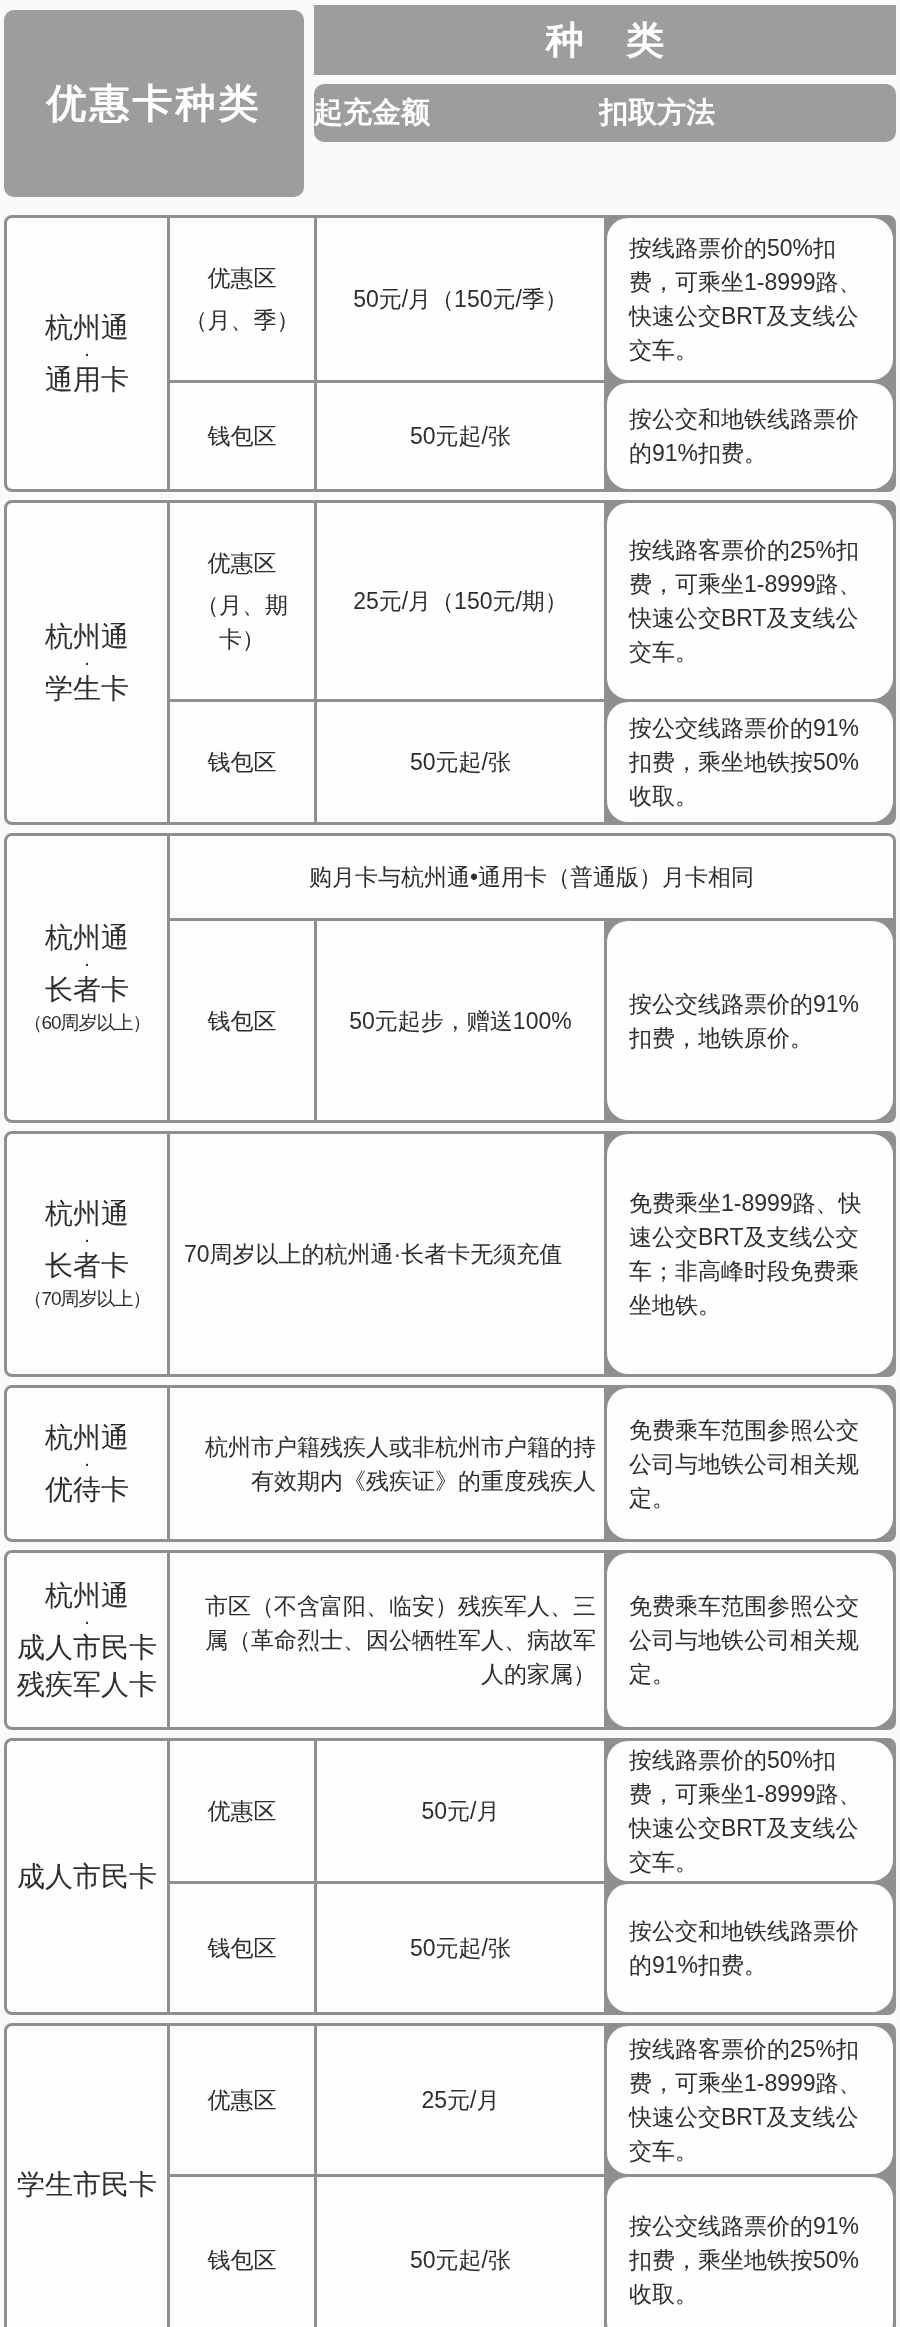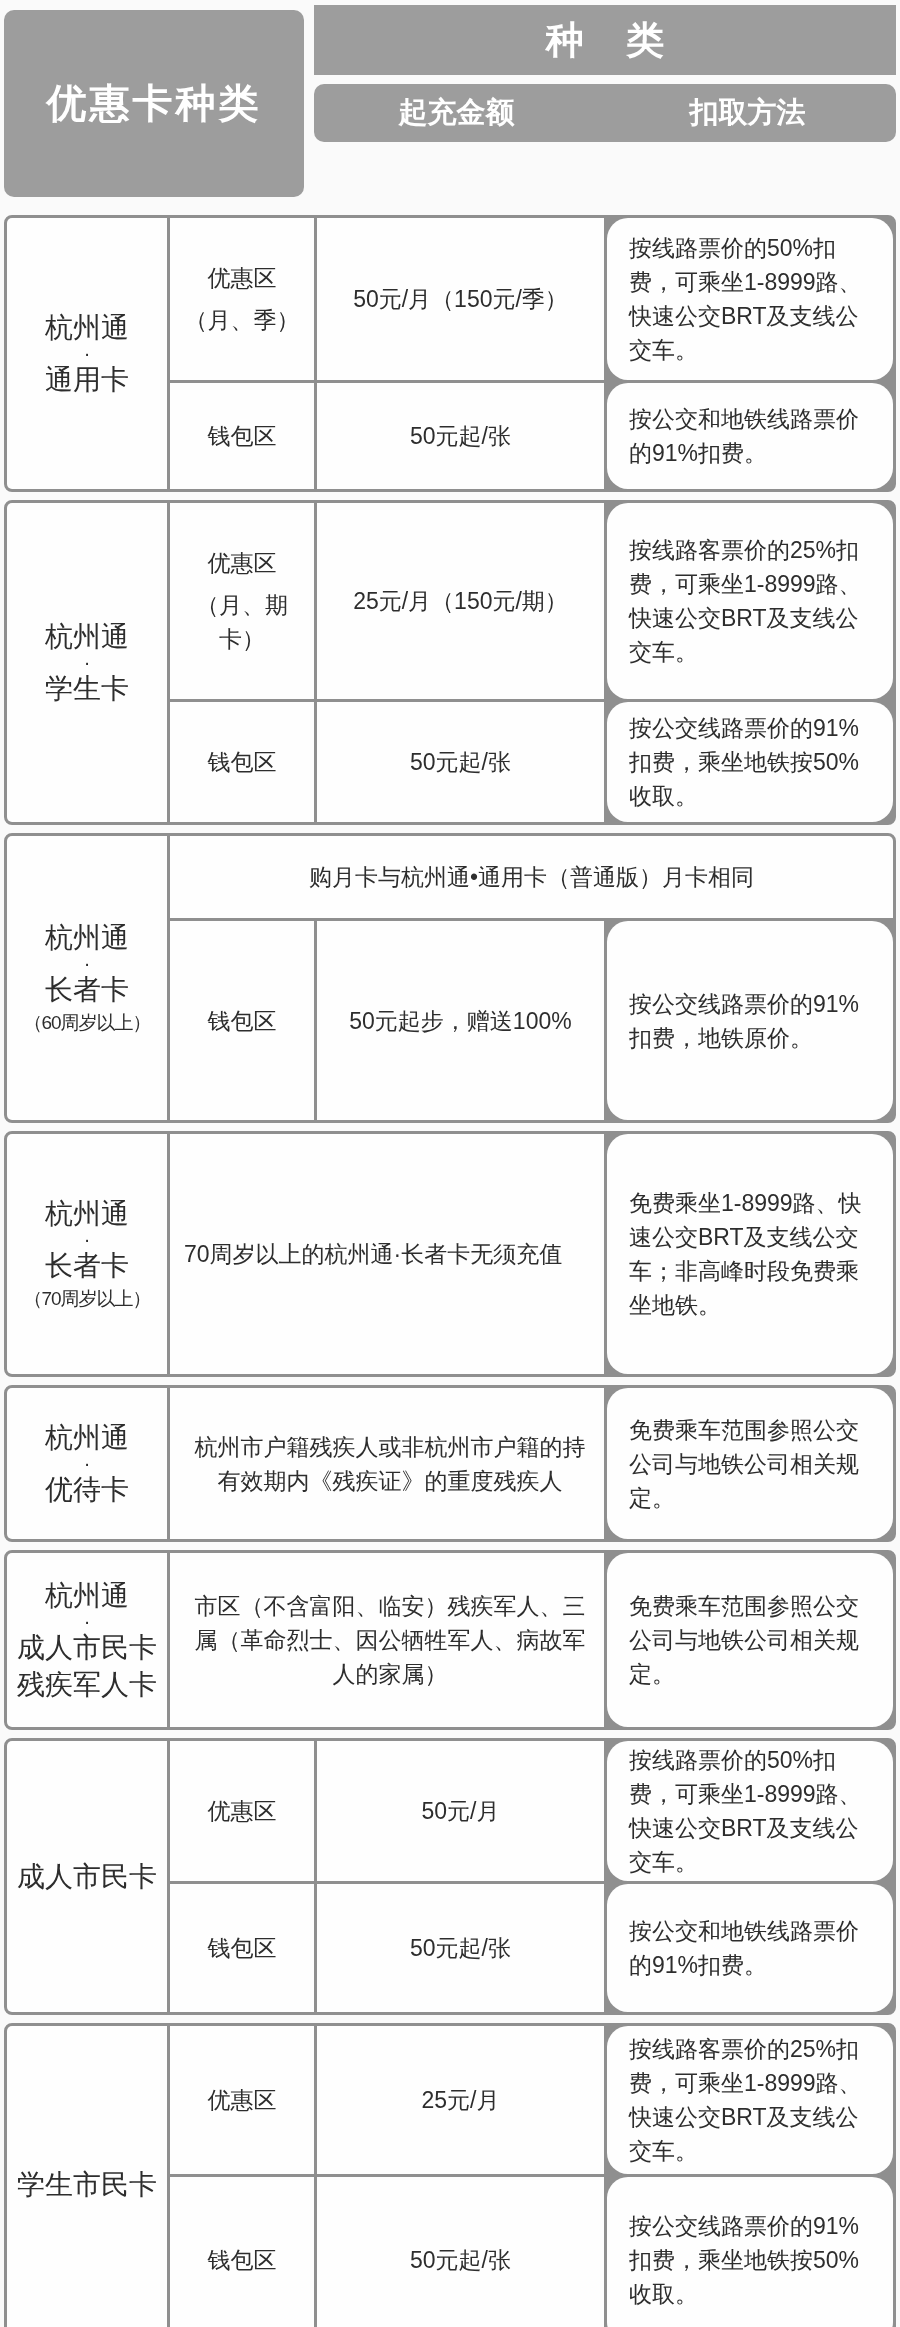--- a/index.html
+++ b/index.html
@@ -7,39 +7,39 @@
   body { font-family:"Liberation Sans","DejaVu Sans",sans-serif; color:#2d2d2d; }
   .page { width:900px; height:2327px; background:#fafafa; padding:5px 4px 0; overflow:hidden; }
 
   
   .header { display:flex; margin-bottom:18px; }
   .hbox { background:#9d9d9d; color:#ffffff; font-weight:bold; display:flex; align-items:center; justify-content:center; }
   .hleft { width:300px; height:187px; border-radius:10px; font-size:40px; letter-spacing:3px; margin-top:5px; }
   .hright { flex:1; margin-left:10px; display:flex; flex-direction:column; }
   .hkind { height:70px; border-radius:0; font-size:38px; letter-spacing:16px; padding-left:16px; }
   .hsub { height:58px; border-radius:10px; margin-top:9px; font-size:29px; display:flex; }
-  .hsub span { display:block; text-align:center; }
+  .hsub span { display:block; text-align:left; }
   .hsub .hsub-amount { width:49%; }
   .hsub .hsub-method { flex:1; }
 
   
   .block { display:grid; grid-template-columns:160px 144px 287px 1fr; gap:3px;
            background:#8f8f8f; border:3px solid #8f8f8f; border-radius:8px;
            margin-bottom:8px; overflow:hidden; }
   .block.merged3 { grid-template-columns:160px 434px 1fr; }
   .cell { background:#fefefe; display:flex; flex-direction:column; align-items:center; justify-content:center; text-align:center; font-size:23px; line-height:34px; }
   .name { grid-column:1; }
   .span2 { grid-row:1 / span 2; }
   .nline { font-size:28px; line-height:37px; }
   .ndot  { font-size:20px; line-height:15px; }
   .nnote { font-size:19px; line-height:30px; letter-spacing:-1px; }
   .zone  { padding:12px 4px;gap:8px; }
   .amount{ padding:8px 10px; }
   .method{ align-items:flex-start; text-align:left; padding:14px 14px 14px 22px;border-radius:21px; }
-  .mergedcell { align-items:flex-start; text-align:center; padding:10px 8px 10px 14px; justify-content:center; }
+  .mergedcell { align-items:flex-start; text-align:right; padding:10px 8px 10px 14px; justify-content:center; }
   .spannote { grid-column:2 / -1; }
 </style>
 </head>
 <body>
 
 <div class="page">
 
   <div class="header">
     <div class="hbox hleft">优惠卡种类</div>
     <div class="hright">

